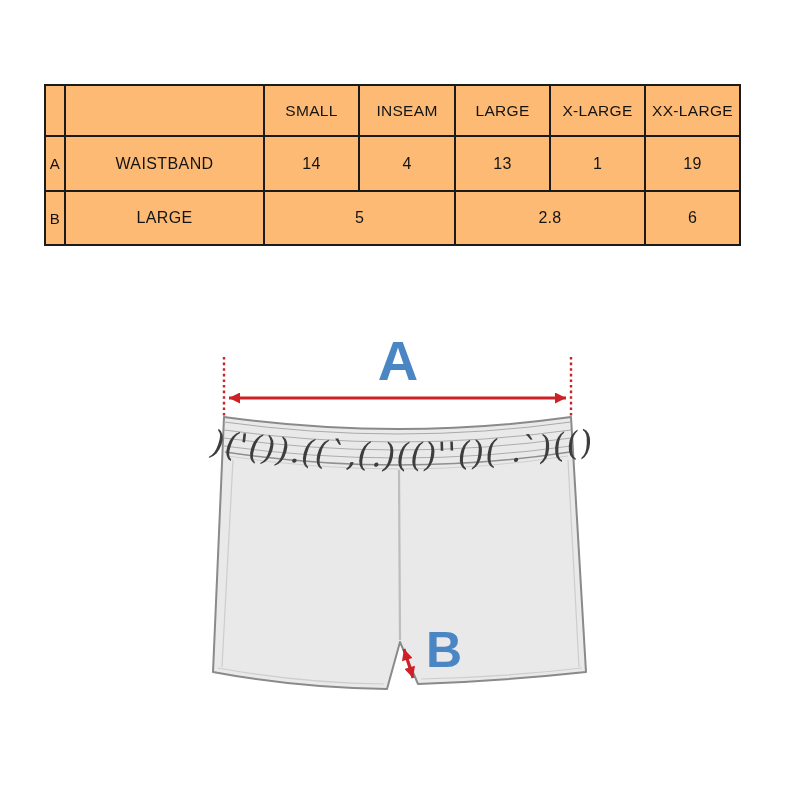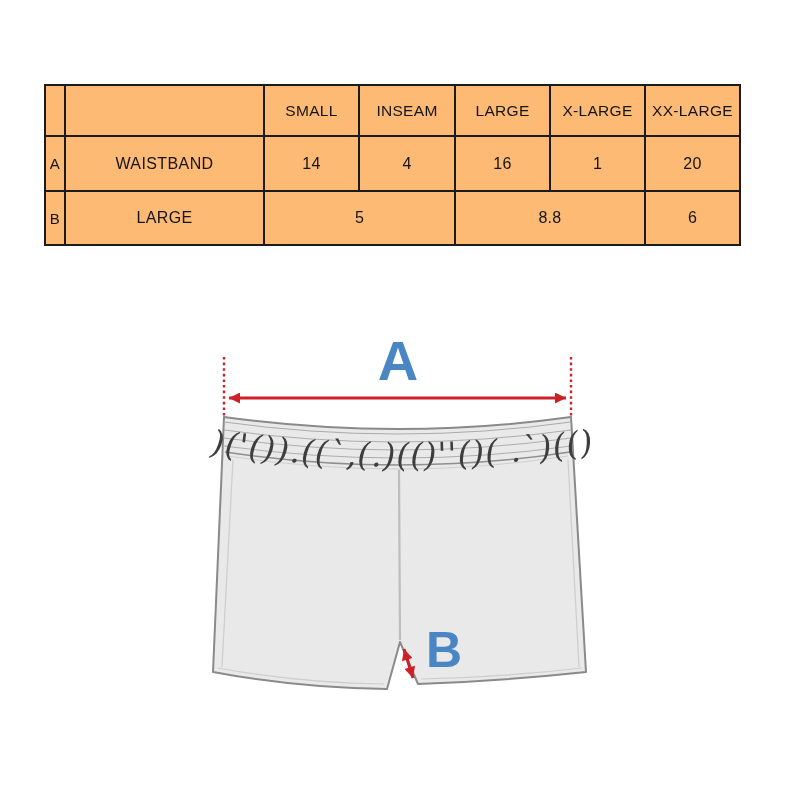--- a/index.html
+++ b/index.html
@@ -58,29 +58,29 @@
     <th>INSEAM</th>
     <th>LARGE</th>
     <th>X-LARGE</th>
     <th>XX-LARGE</th>
   </tr>
   <tr class="arow">
     <td class="key">A</td>
     <td class="rowlabel">WAISTBAND</td>
     <td class="val">14</td>
     <td class="val">4</td>
-    <td class="val">16</td>
+    <td class="val">13</td>
     <td class="val">1</td>
-    <td class="val">20</td>
+    <td class="val">19</td>
   </tr>
   <tr class="brow">
     <td class="key">B</td>
     <td class="rowlabel">LARGE</td>
     <td class="val" colspan="2">5</td>
-    <td class="val" colspan="2">8.8</td>
+    <td class="val" colspan="2">2.8</td>
     <td class="val">6</td>
   </tr>
 </tbody>
   </table>
 
 <svg class="diagram-svg" width="800" height="800" viewBox="0 0 800 800">
   <defs>
     <marker id="ah" viewBox="0 0 10 10" refX="10" refY="5" markerWidth="14" markerHeight="11" markerUnits="userSpaceOnUse" orient="auto-start-reverse">
       <path d="M0 0 L10 5 L0 10 Z" fill="#cd2027"></path>
     </marker>

